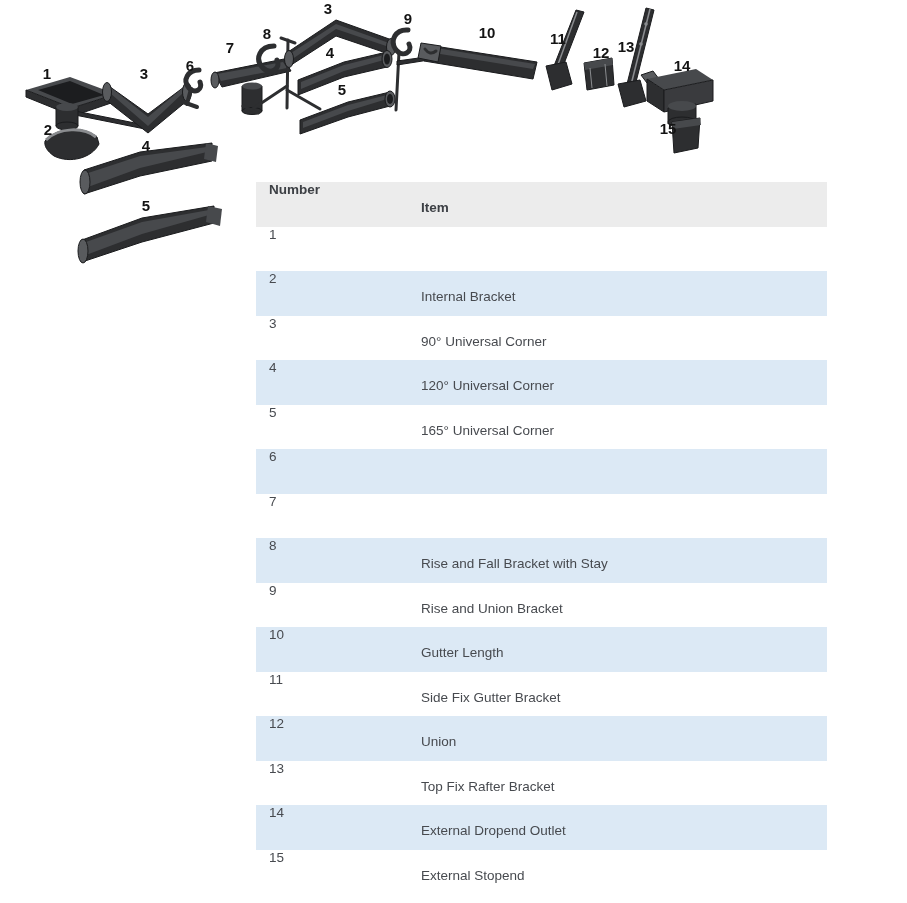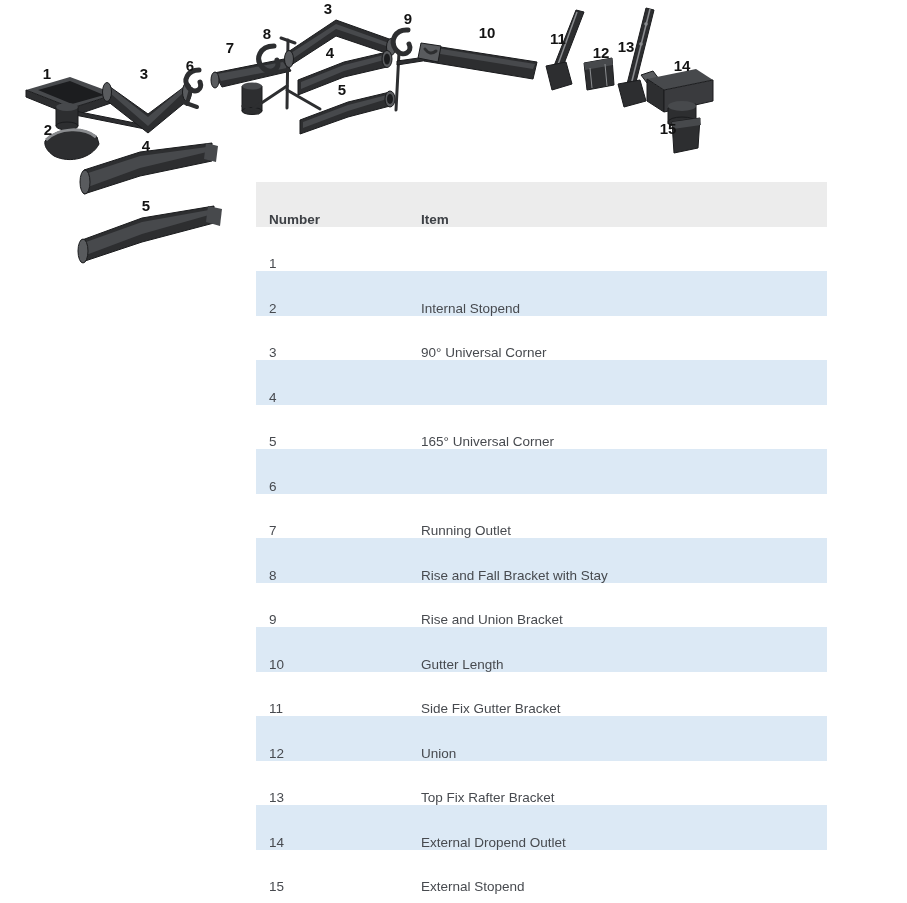--- a/index.html
+++ b/index.html
@@ -16,21 +16,21 @@
   .pi { fill:#1c1d1f; stroke:none; }
   .ps { stroke:#2d2e30; fill:none; stroke-linecap:round; }
   .pe { stroke:#8a8c8f; fill:none; }
   .lbl { font-family:"Liberation Sans", sans-serif; font-weight:bold; font-size:15px;
          fill:#131313; text-anchor:middle; }
 
   
   .table-wrap { position:absolute; left:256px; top:182px; width:571px;
                 font-size:13.5px; color:#474a4f; }
   .thead { background:#ececec; font-weight:bold; color:#3d4045; }
-  .thead, .trow { display:flex; height:44.5px; align-items:flex-end; }
+  .thead, .trow { display:flex; height:44.5px; align-items:flex-start; }
   #tbody .trow:nth-child(even) { background:#dce9f5; }
   .cell { white-space:nowrap; }
   .cell.num  { width:152px; padding-left:13px; flex:none; }
   .cell.item { flex:1;margin-top:18px; }
 </style>
 </head>
 <body>
 
 <div class="canvas">
 
@@ -190,44 +190,44 @@
       <div class="cell num">Number</div>
       <div class="cell item">Item</div>
     </div>
     <div id="tbody">
     <div class="trow">
       <div class="cell num">1</div>
     </div>
 
     <div class="trow">
       <div class="cell num">2</div>
-      <div class="cell item">Internal Stopend</div>
+      <div class="cell item">Internal Bracket</div>
     </div>
 
     <div class="trow">
       <div class="cell num">3</div>
       <div class="cell item">90° Universal Corner</div>
     </div>
 
     <div class="trow">
       <div class="cell num">4</div>
+      <div class="cell item">120° Universal Corner</div>
     </div>
 
     <div class="trow">
       <div class="cell num">5</div>
       <div class="cell item">165° Universal Corner</div>
     </div>
 
     <div class="trow">
       <div class="cell num">6</div>
     </div>
 
     <div class="trow">
       <div class="cell num">7</div>
-      <div class="cell item">Running Outlet</div>
     </div>
 
     <div class="trow">
       <div class="cell num">8</div>
       <div class="cell item">Rise and Fall Bracket with Stay</div>
     </div>
 
     <div class="trow">
       <div class="cell num">9</div>
       <div class="cell item">Rise and Union Bracket</div>

